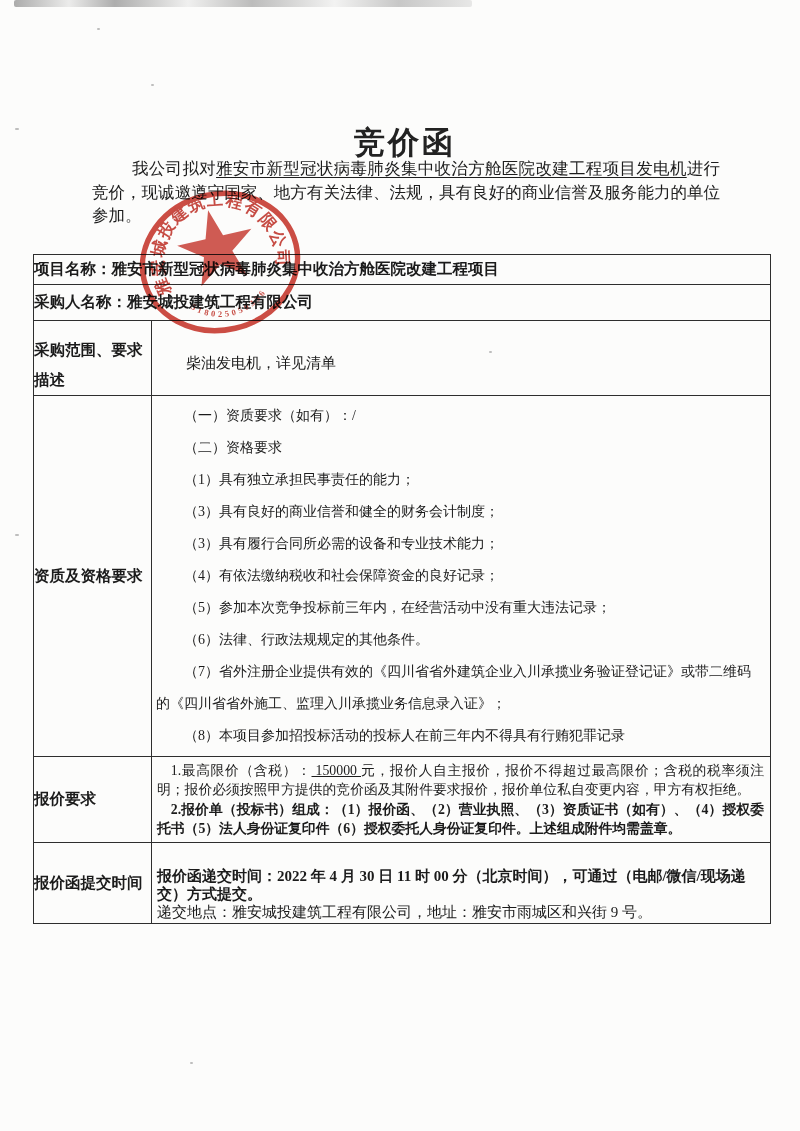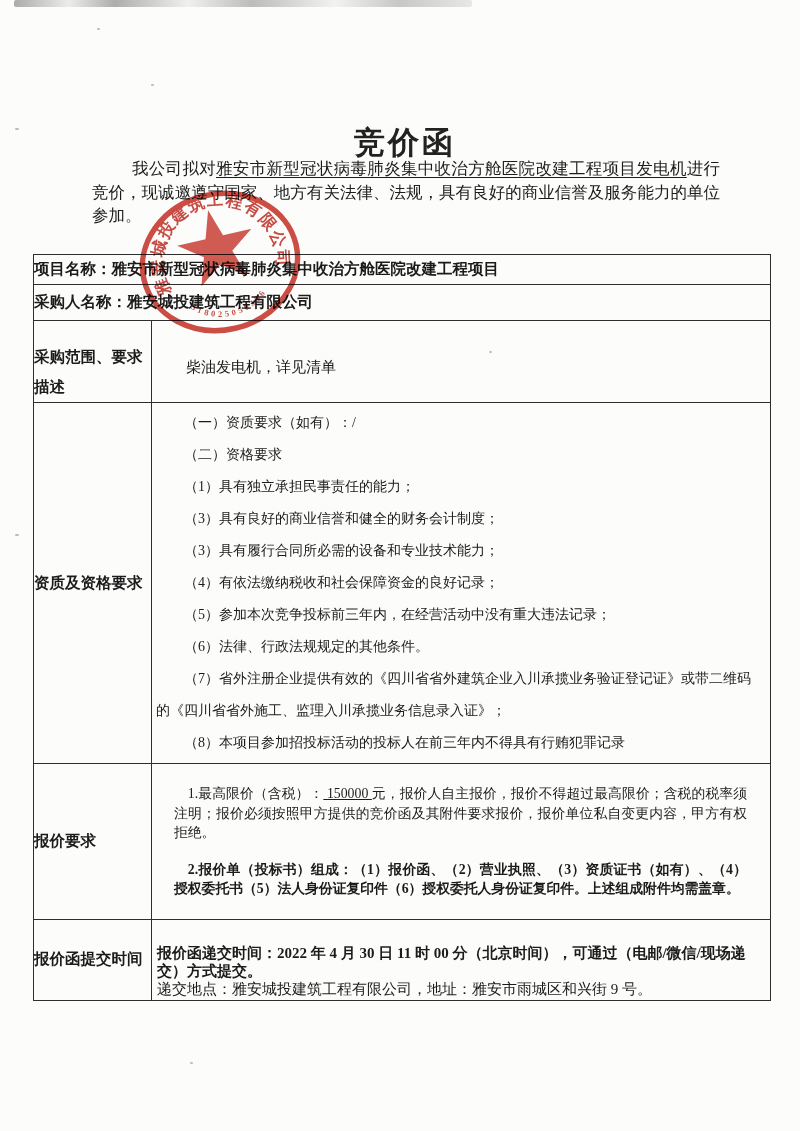--- a/index.html
+++ b/index.html
@@ -58,37 +58,37 @@
 
   td.full{padding-left:6px;font-weight:bold;}
   td.lbl{padding-left:6px;font-weight:bold;font-size:15.5px;}
   td.ct{padding-left:6px;}
 
   .r-contact .name{padding-left:9px;}
   .r-contact .phone-lbl{padding-left:10px;}
   .r-contact .phone{padding-left:10px;font-size:16px;letter-spacing:.5px;}
 
   .r-scope td{vertical-align:top;}
-  .r-scope td.lbl{padding-top:21px;line-height:30px;font-size:15.5px;}
+  .r-scope td.lbl{padding-top:14px;line-height:30px;font-size:15.5px;}
   .r-scope td.ct{padding-top:11px;font-size:15px;}
   .r-scope td.ct .ind{padding-left:34px;}
 
   .r-supply td.lbl{text-align:center;padding:0 4px;line-height:25px;}
   .r-supply td.ct{font-size:15px;line-height:25px;}
   .r-supply p{margin:0;}
 
   .r-qual td.ct{font-size:14px;line-height:32px;padding:2px 8px 2px 4px;}
   .r-qual p{margin:0;}
   .r-qual p.indent{text-indent:2em;}
 
   .r-send td.lbl{font-size:14.5px;}
   .r-send td.ct{font-weight:bold;font-size:14px;white-space:nowrap;padding-left:5px;}
 
   .r-quote td.ct{font-size:13.8px;line-height:19.5px;padding:3px 6px 3px 5px;}
-  .r-quote p{margin:17px;text-indent:1em;text-align:justify;}
+  .r-quote p{margin:0;text-indent:1em;text-align:justify;}
   .r-quote p.p2{font-weight:bold;}
   .price{text-decoration:underline;}
 
   .r-submit td.ct{font-size:15px;line-height:18px;padding:2px 6px 2px 5px;}
   .r-submit p{margin:0;}
   .r-submit p.p1{font-weight:bold;margin-top:22px;}
 </style>
 </head>
 <body>
 

